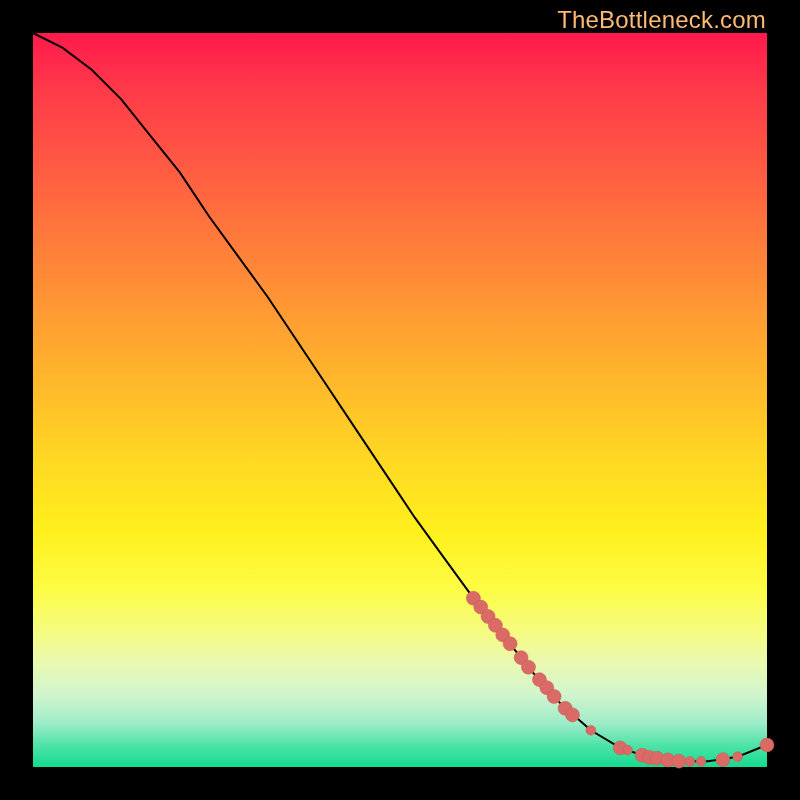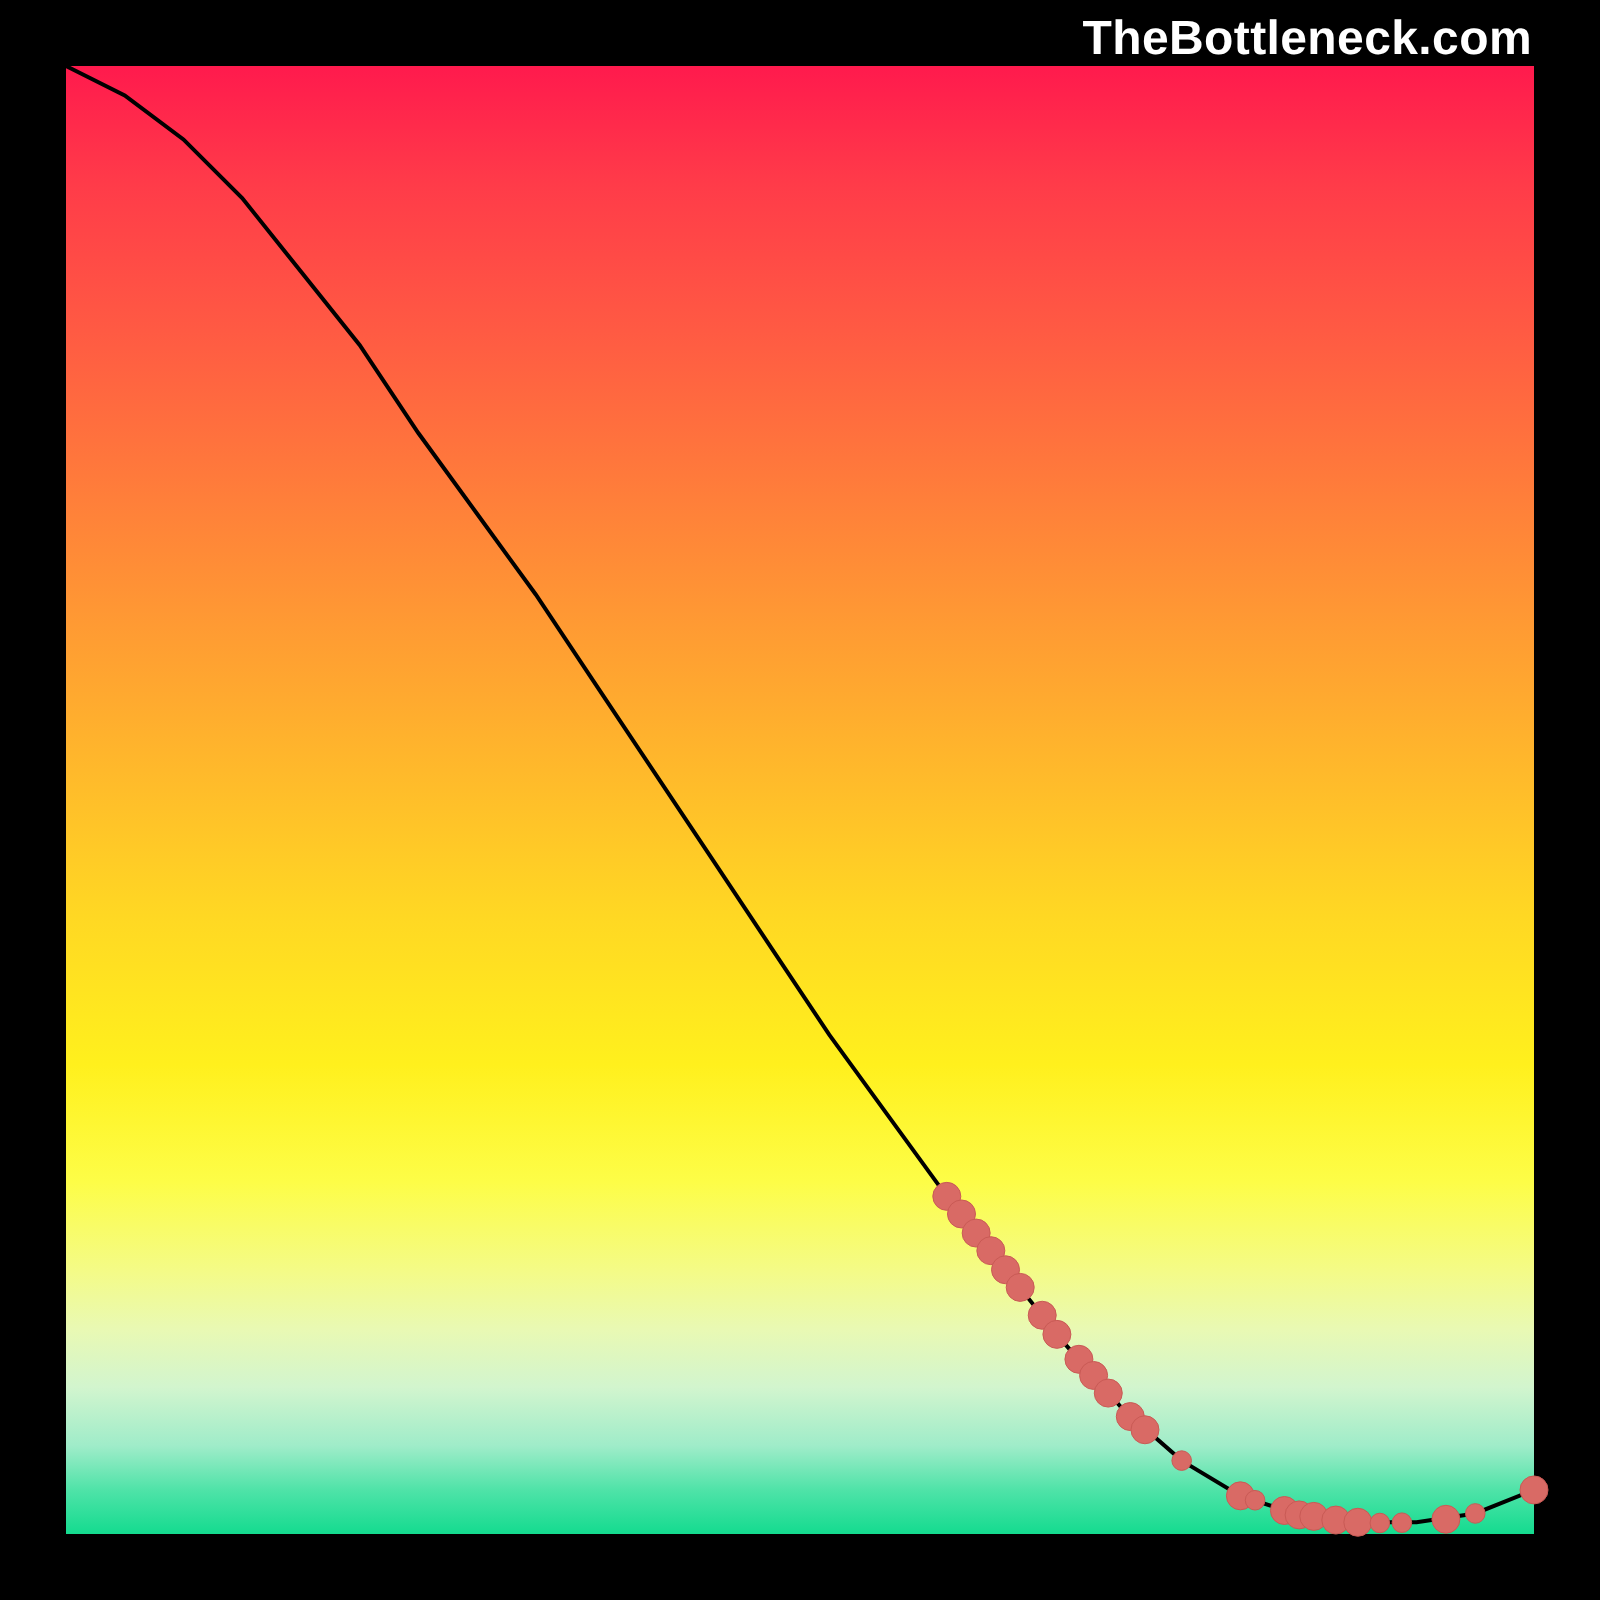--- a/index.html
+++ b/index.html
@@ -48,23 +48,23 @@
     left: 0;
     top: 0;
     width: 734px;
     height: 734px;
     overflow: visible;
   }
   .watermark {
     position: absolute;
     top: 6px;
     right: 34px;
-    color: #ffffff;
+    color: #fdba74;
     font-size: 24px;
-    font-weight: 700;
+    font-weight: 400;
     letter-spacing: 0.2px;
     user-select: none;
   }
 </style>
 </head>
 <body>
 
 <div class="watermark">TheBottleneck.com</div>
 
 <div class="frame">

